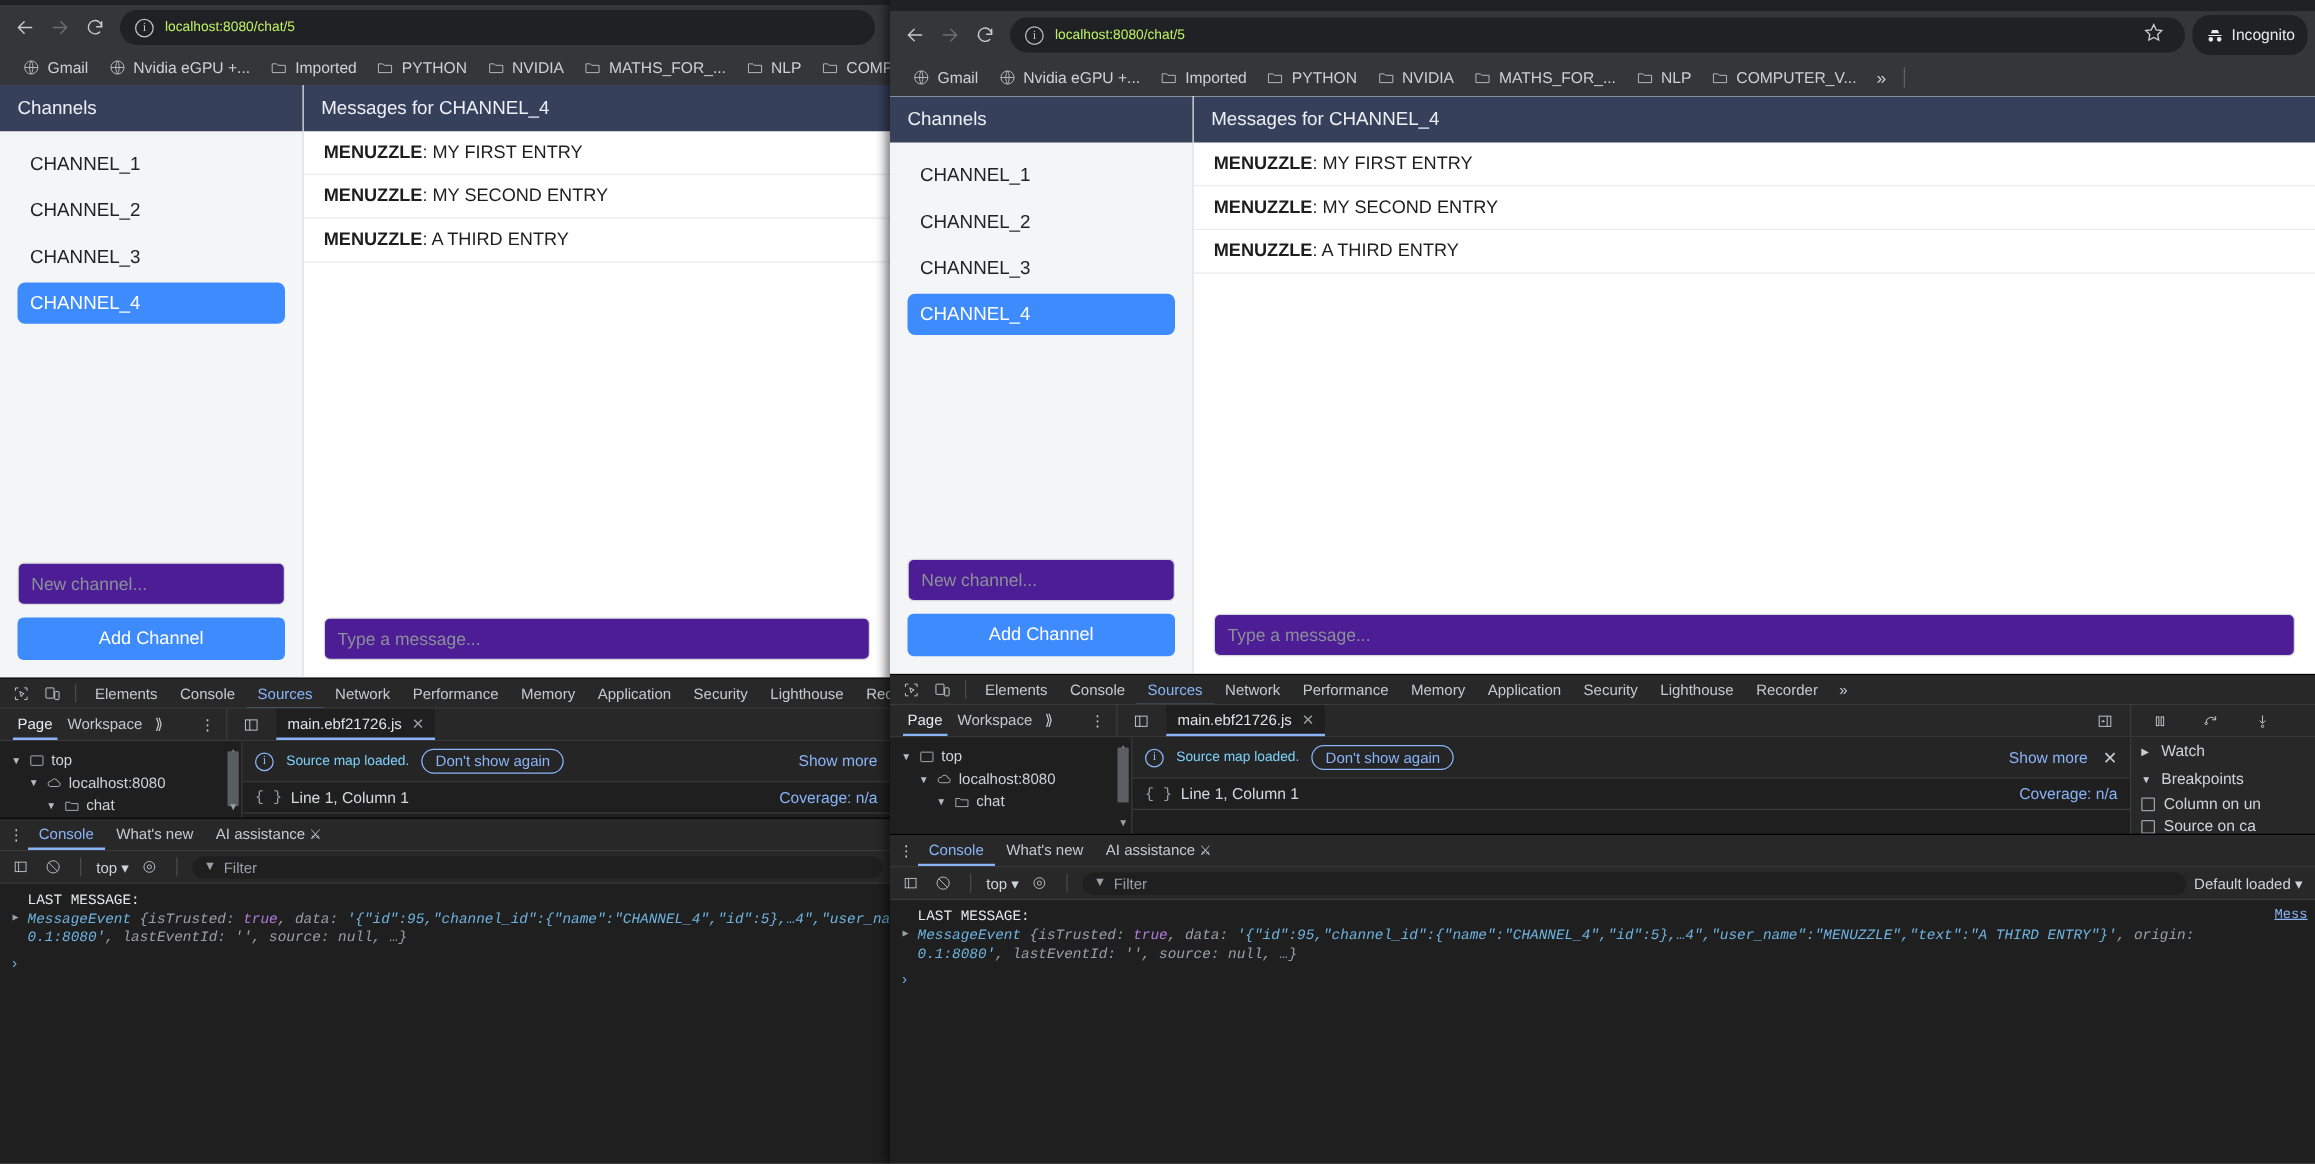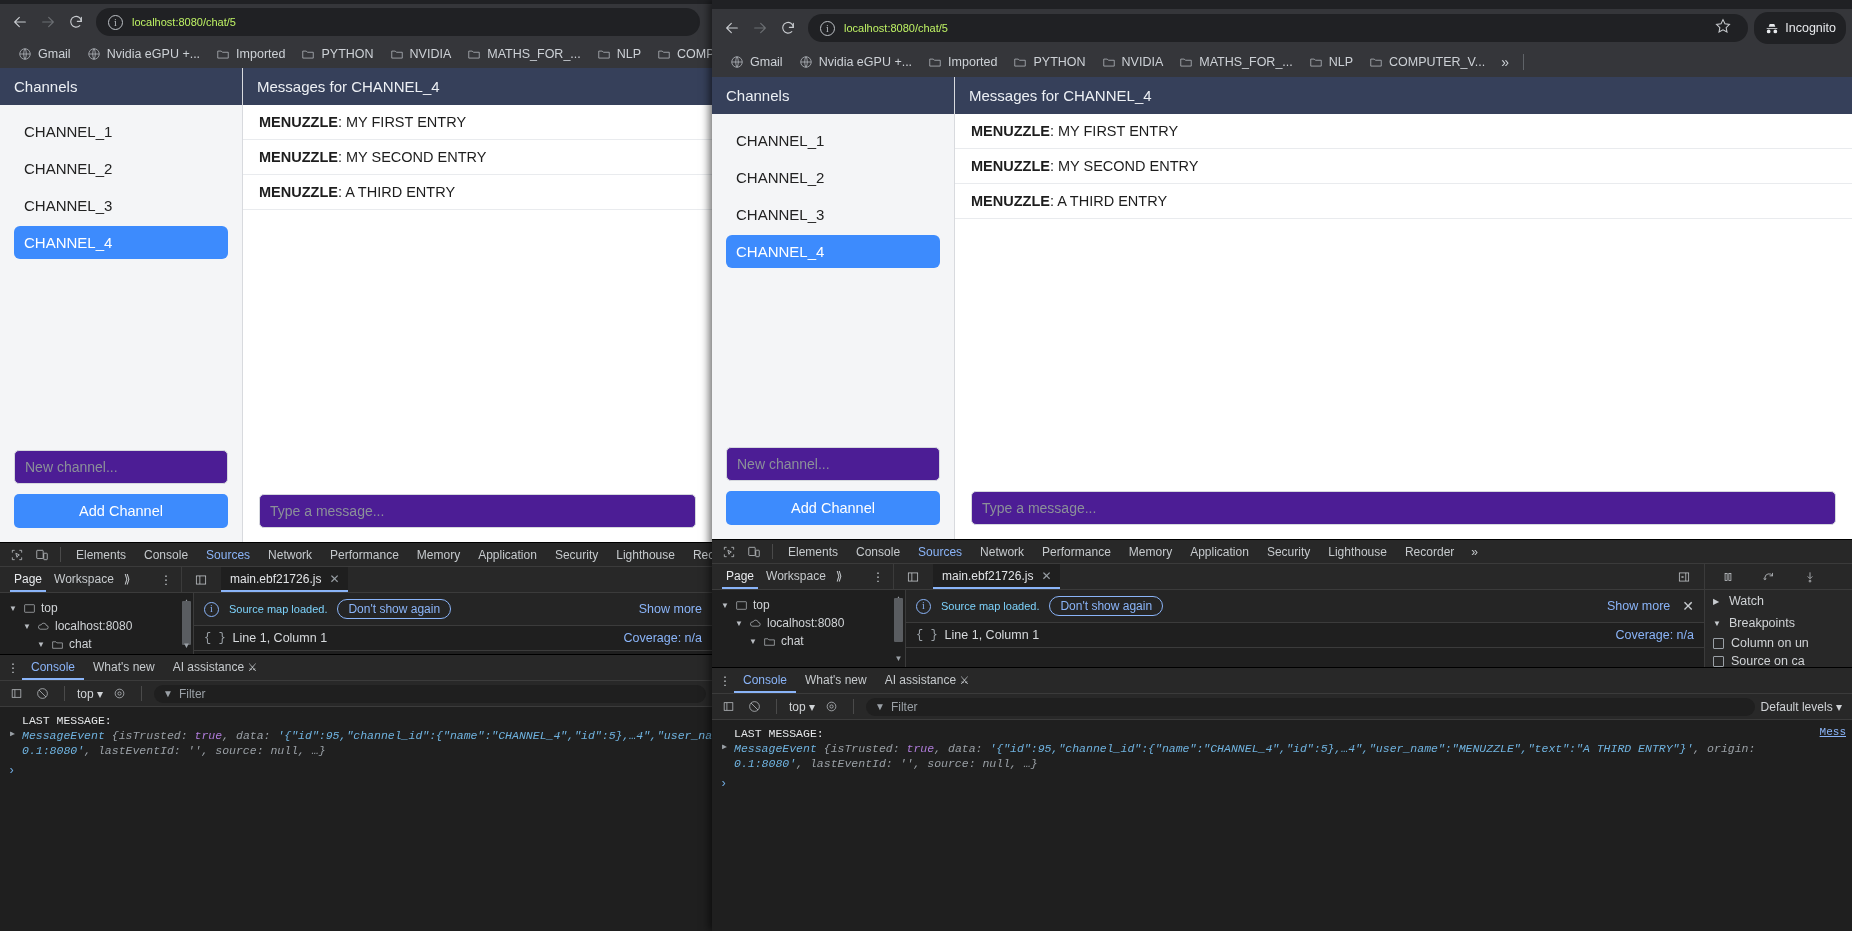--- a/index.html
+++ b/index.html
@@ -742,21 +742,21 @@
                 <circle cx="12" cy="12" r="8"></circle>
                 <circle cx="12" cy="12" r="3"></circle>
               </svg>
             </div>
           <div class="dtsep"></div>
           <div class="filterbox">
             <span class="fi">▼</span>
             <span class="fp">Filter</span>
           </div>
           <div class="levels">
-            <span>Default levels</span> ▾
+            <span>Default loaded</span> ▾
           </div>
         </div>
         <div class="console-out hidden-ovf">
           <div class="cline lead">LAST MESSAGE:</div>
           <div class="arrow-tog" style="left:10px; top:22px">▶</div>
           <div class="cline"><span class="c-obj">MessageEvent</span><span class="c-key"> {</span><span class="c-key">isTrusted:</span> <span class="c-true">true</span><span class="c-key">, data:</span><span class="c-str"> '{"id":95,"channel_id":{"name":"CHANNEL_4","id":5},…4","user_name":"MENUZZLE","text":"A THIRD ENTRY"}'</span><span class="c-key">, origin:</span></div>
           <div class="cline"><span class="c-str">0.1:8080'</span><span class="c-key">, lastEventId: '', source: null, …}</span></div>
           <div class="prompt">›</div>
           <div class="srclink">Mess</div>
         </div>

